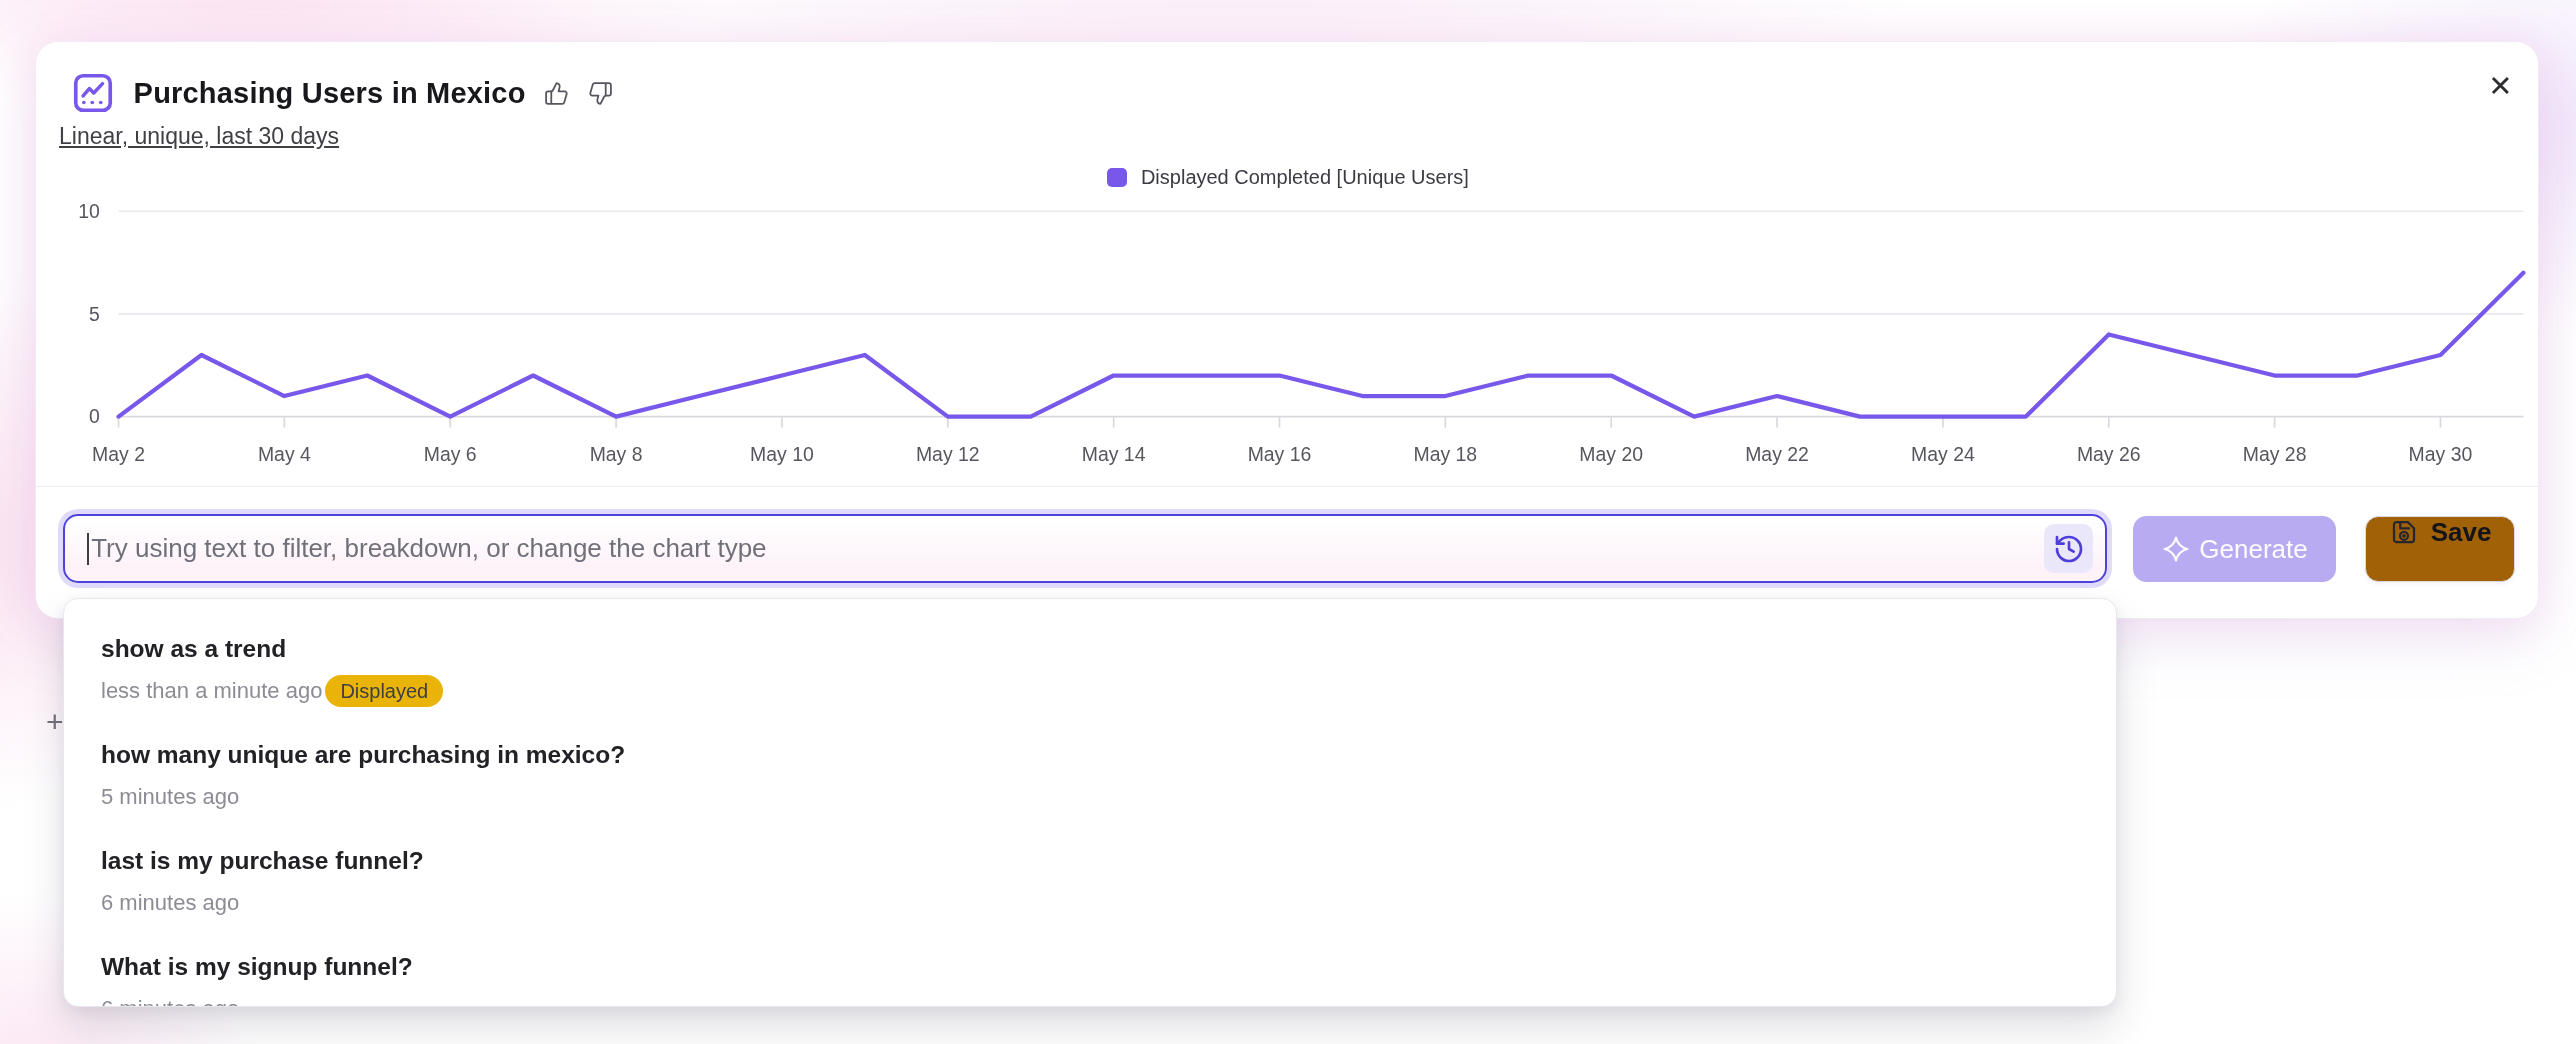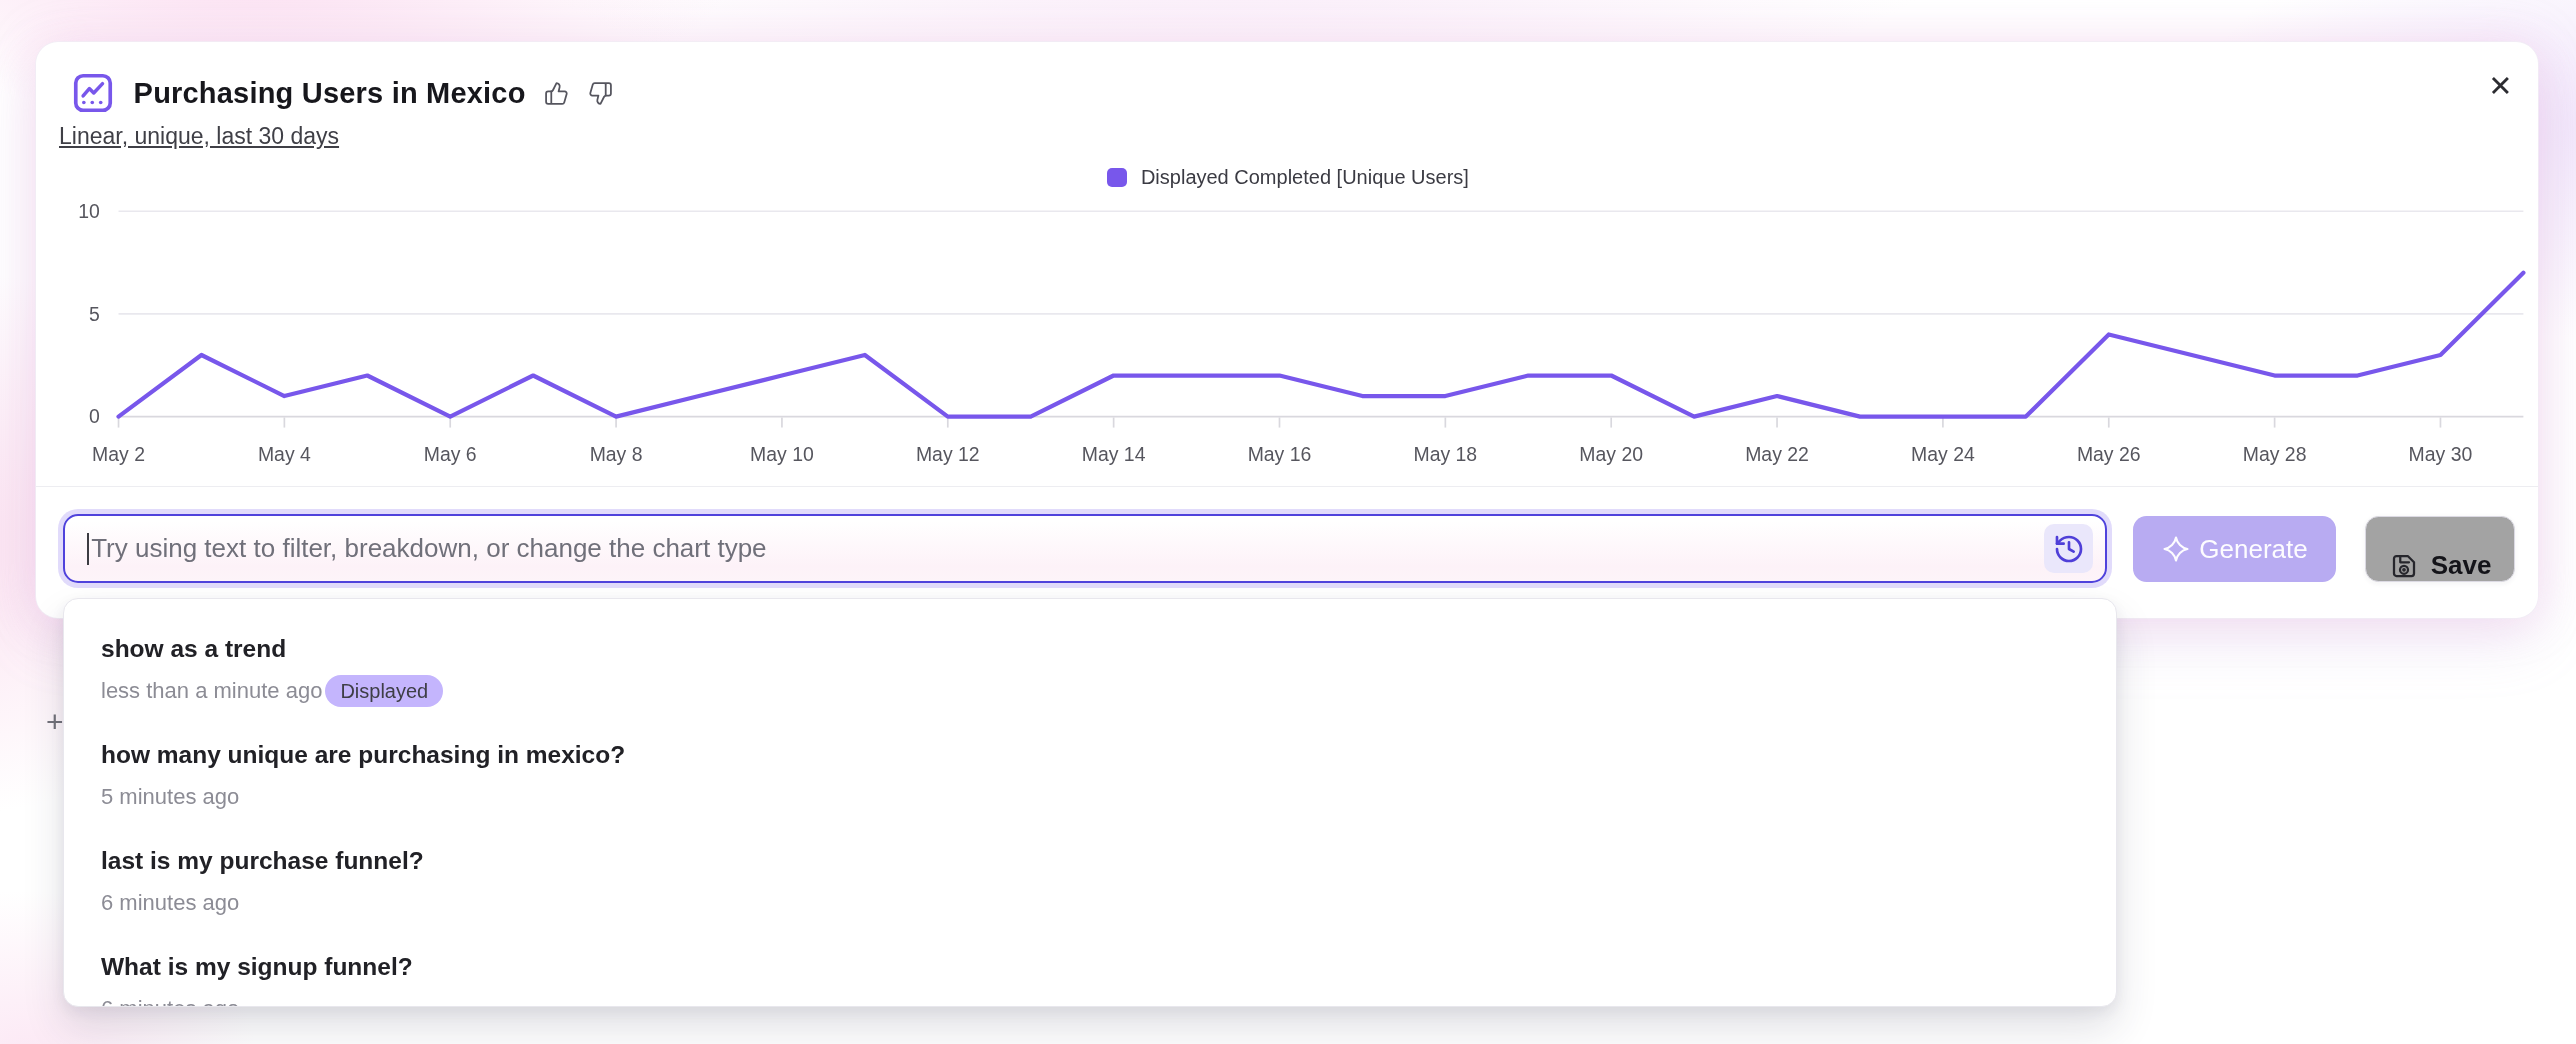--- a/index.html
+++ b/index.html
@@ -42,35 +42,35 @@
   .caret { width:1.7px; height:32px; background:#3c3c42; margin-right:2.5px; }
   .placeholder { flex:1; font-size:26px; color:#70707a; white-space:nowrap; overflow:hidden; }
   .history-btn { width:49px; height:49px; border:none; border-radius:10px; background:#eae7fb;
     display:flex; align-items:center; justify-content:center; cursor:pointer; }
 
   .generate-btn { position:absolute; left:2133px; top:516px; width:203px; height:66px; z-index:4;
     border:none; border-radius:13.5px; background:#b8abf2; color:#fdfcff; font-size:26px;
     display:flex; align-items:center; justify-content:center; gap:8px; cursor:default;
     font-family:inherit; }
   .save-btn { position:absolute; left:2365px; top:516px; width:150px; height:66px; z-index:4;
-    border:1.7px solid #dcdae3; border-radius:13.5px; background:#a3a3a3; color:#141419; font-size:26px;
-    font-weight:bold; display:flex; align-items:flex-end; justify-content:center; gap:12px; cursor:pointer;
+    border:1.7px solid #dcdae3; border-radius:13.5px; background:#a16207; color:#141419; font-size:26px;
+    font-weight:bold; display:flex; align-items:flex-start; justify-content:center; gap:12px; cursor:pointer;
     font-family:inherit; box-shadow:0 1.7px 5px rgba(30,30,50,.05); }
 
   .plus-glyph { position:absolute; left:46px; top:705px; font-size:30px; color:#72727a; z-index:3; }
 
   .dropdown { position:absolute; left:63px; top:598px; width:2054px; height:409px; z-index:5;
     background:#ffffff; border:1.3px solid #e8e7ed; border-radius:15px;
     box-shadow:0 22px 42px rgba(45,40,70,.14), 0 5px 13.5px rgba(45,40,70,.07);
     padding:35px 37px 0 37px; overflow:hidden; }
   .dd-item { margin-bottom:32px; cursor:pointer; }
   .dd-title { font-size:24.5px; font-weight:bold; color:#212126; line-height:30px; }
   .dd-sub { margin-top:10px; display:flex; align-items:center; gap:3px; height:34px; }
   .dd-time { font-size:22px; color:#8c8c95; }
-  .dd-badge { font-size:20px; color:#3e3e46; background:#c4b5fd; border-radius:844px;
+  .dd-badge { font-size:20px; color:#3e3e46; background:#eab308; border-radius:844px;
     padding:6px 15px; line-height:20px; }
 </style>
 </head>
 <body>
 
 <div class="card"></div>
 <div class="card-divider"></div>
 
 <div class="header-row">
   <span class="icon-btn">

